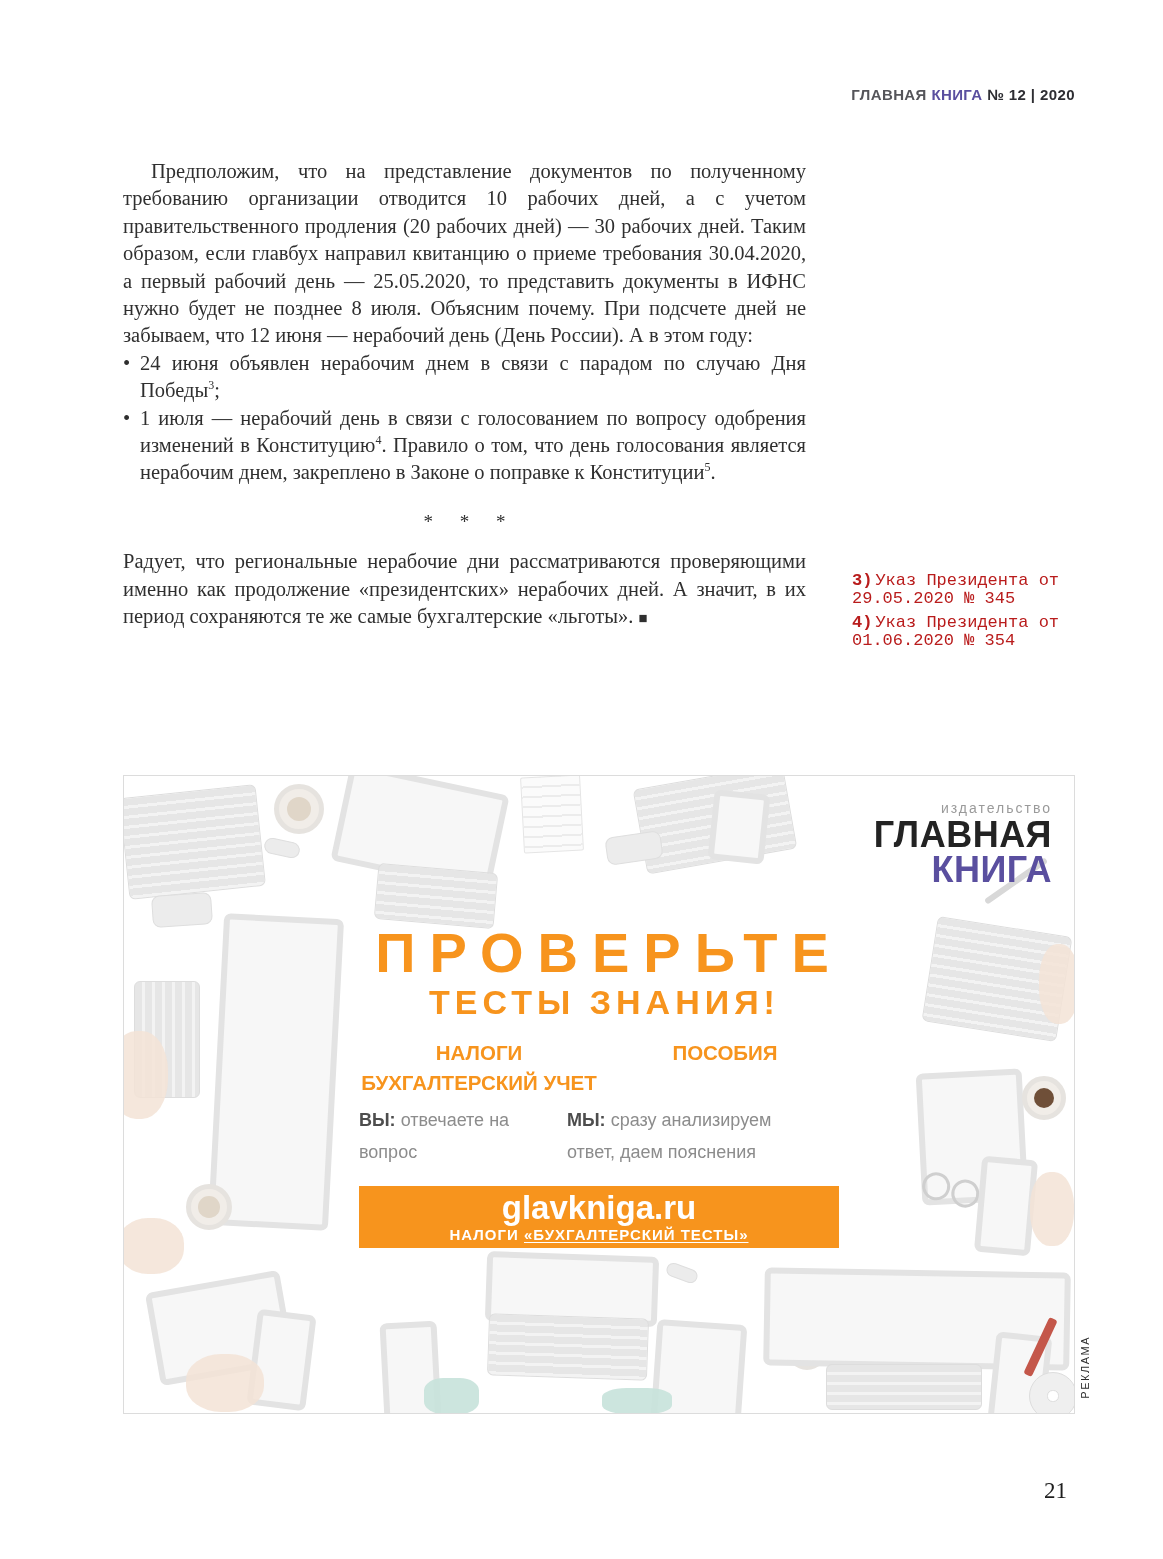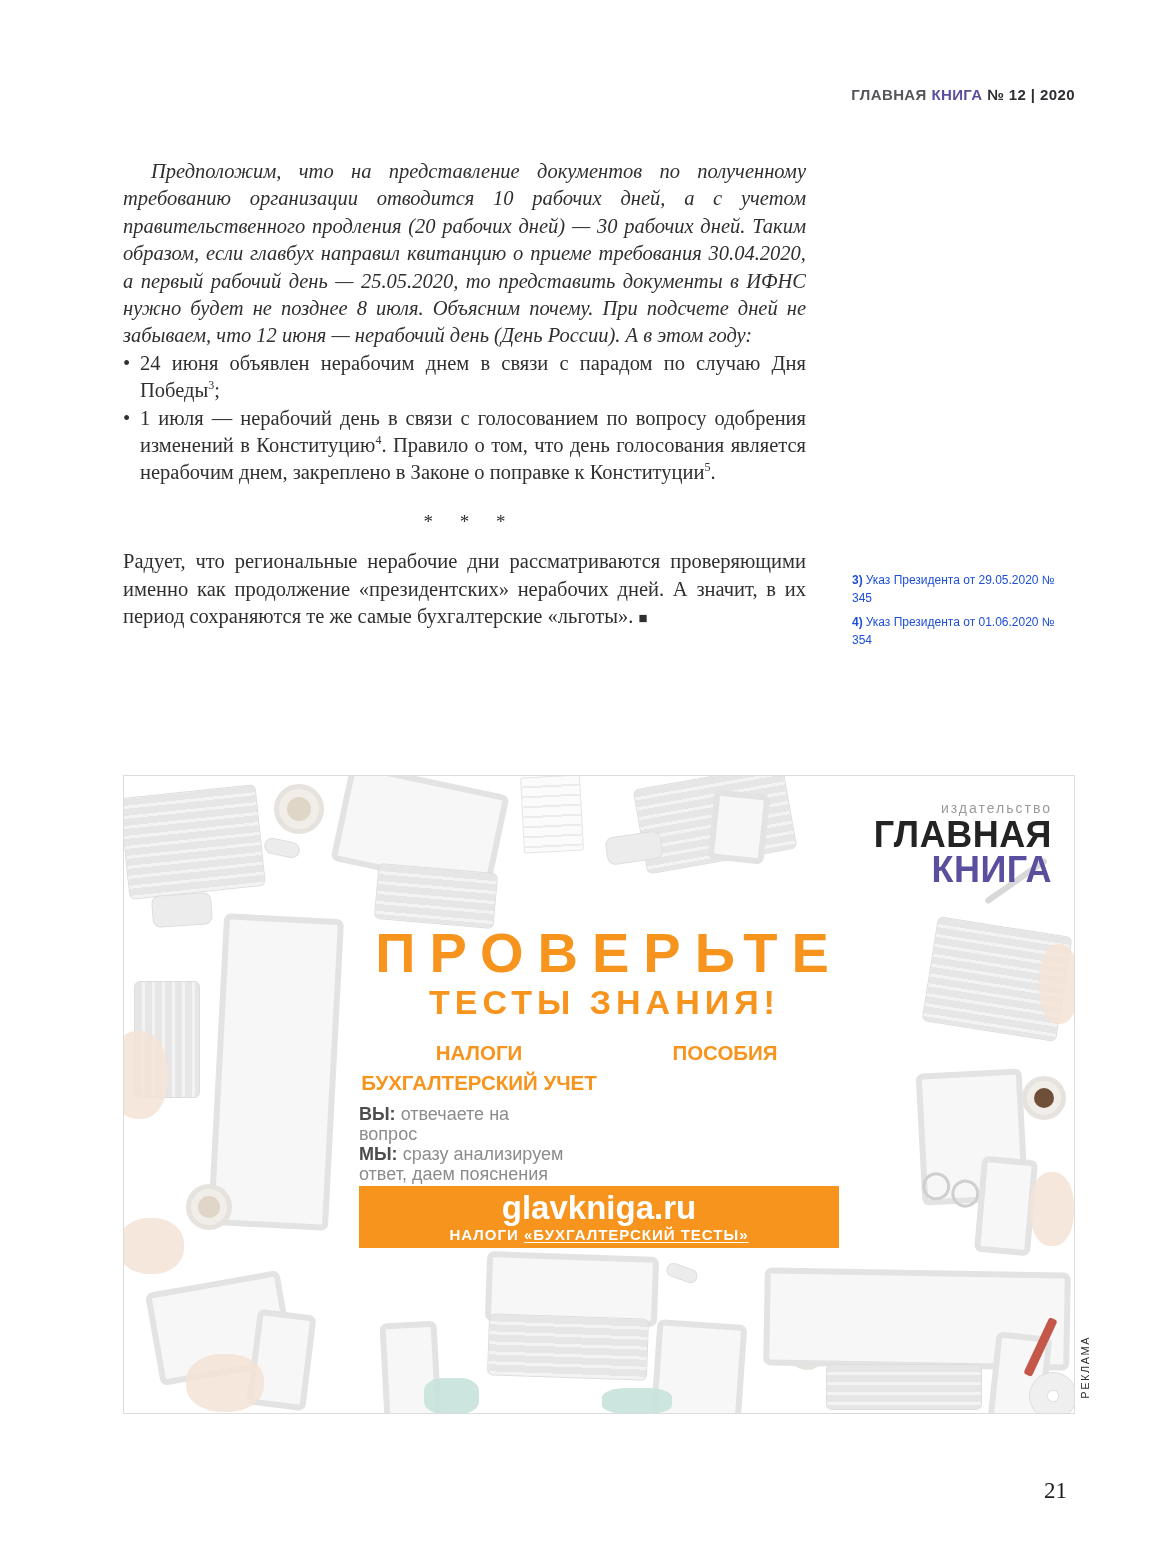--- a/index.html
+++ b/index.html
@@ -17,36 +17,36 @@
   .brand-glavnaya { color:#55555a; }
   .brand-kniga { color:#5a4f9f; }
   .issue { color:#2e2e33; }
 
   
   .article {
     position:absolute; left:123px; top:158px; width:683px;
     font-size:20.5px; line-height:27.4px; text-align:justify; color:#2f2f2f;
   }
   .para { margin:0; }
-  .para.indent { text-indent:28px;font-style:italic; }
+  .para.indent { text-indent:28px; }
   .bullets { margin:0; padding:0; list-style:none; }
   .bullets li { position:relative; padding-left:17px; }
   .bullet-dot { position:absolute; left:0; top:0; }
   sup.fn-ref { font-size:12px; line-height:0; vertical-align:super; }
   .stars {
     text-align:center; font-size:19px; letter-spacing:11px; padding-left:11px;
     margin:21px 0 13px 0; color:#2f2f2f;
   }
   .endmark { font-size:15px; }
 
   
   .footnotes {
     position:absolute; left:852px; top:572px; width:218px;
-    font-family:Liberation Sans, sans-serif; font-size:12px;
-    line-height:17.5px; color:#1d4ed8;
+    font-family:Liberation Mono, monospace; font-size:17px;
+    line-height:17.5px; color:#b91c1c;
   }
   .fn { margin-bottom:7px; }
   .fn b { font-weight:bold; margin-right:3px; }
 
   
   .ad {
     position:absolute; left:123px; top:775px; width:950px; height:637px;
     border:1px solid #dcdcdc; background:#ffffff; overflow:hidden;
     font-family:"Liberation Sans", sans-serif;
   }
@@ -81,21 +81,21 @@
   .ad-logo-2 { font-size:36px; font-weight:800; color:#5a4f9f; line-height:0.98; letter-spacing:0.5px; }
 
   .ad-headline { position:absolute; left:232px; top:148px; width:492px; text-align:center; z-index:2; }
   .ad-h1 { font-size:56px; font-weight:800; color:#f7941d; letter-spacing:14px; margin-right:-14px; line-height:1.05; }
   .ad-h2 { font-size:34px; font-weight:800; color:#f7941d; letter-spacing:5px; margin-right:-5px; margin-top:0px; }
 
   .ad-topics { position:absolute; left:232px; top:262px; width:492px; display:flex; z-index:2; }
   .topic-col { flex:1; text-align:center; font-weight:800; color:#f7941d; font-size:20.5px; line-height:30px; }
 
   .ad-rows { position:absolute; left:235px; top:328px; width:492px; display:flex; z-index:2;
-             font-size:18px; line-height:20px; color:#8c8c8c;flex-direction:column; }
+             font-size:18px; line-height:32px; color:#8c8c8c; }
   .ad-rows b, .ad-result b { font-weight:bold; color:#4d4d4d; }
   .row-you { width:208px; }
   .row-we  { width:250px; }
   .ad-result { position:absolute; left:235px; top:380px; z-index:2;
              font-size:18px; line-height:24px; color:#8c8c8c; }
 
   .ad-banner { position:absolute; left:235px; top:410px; width:480px; height:62px;
              background:#f7941d; color:#ffffff; text-align:center; z-index:2; cursor:pointer; }
   .site { font-size:33px; font-weight:800; line-height:38px; margin-top:3px; }
   .banner-sub { font-size:15px; font-weight:800; letter-spacing:1px; line-height:16px; }

